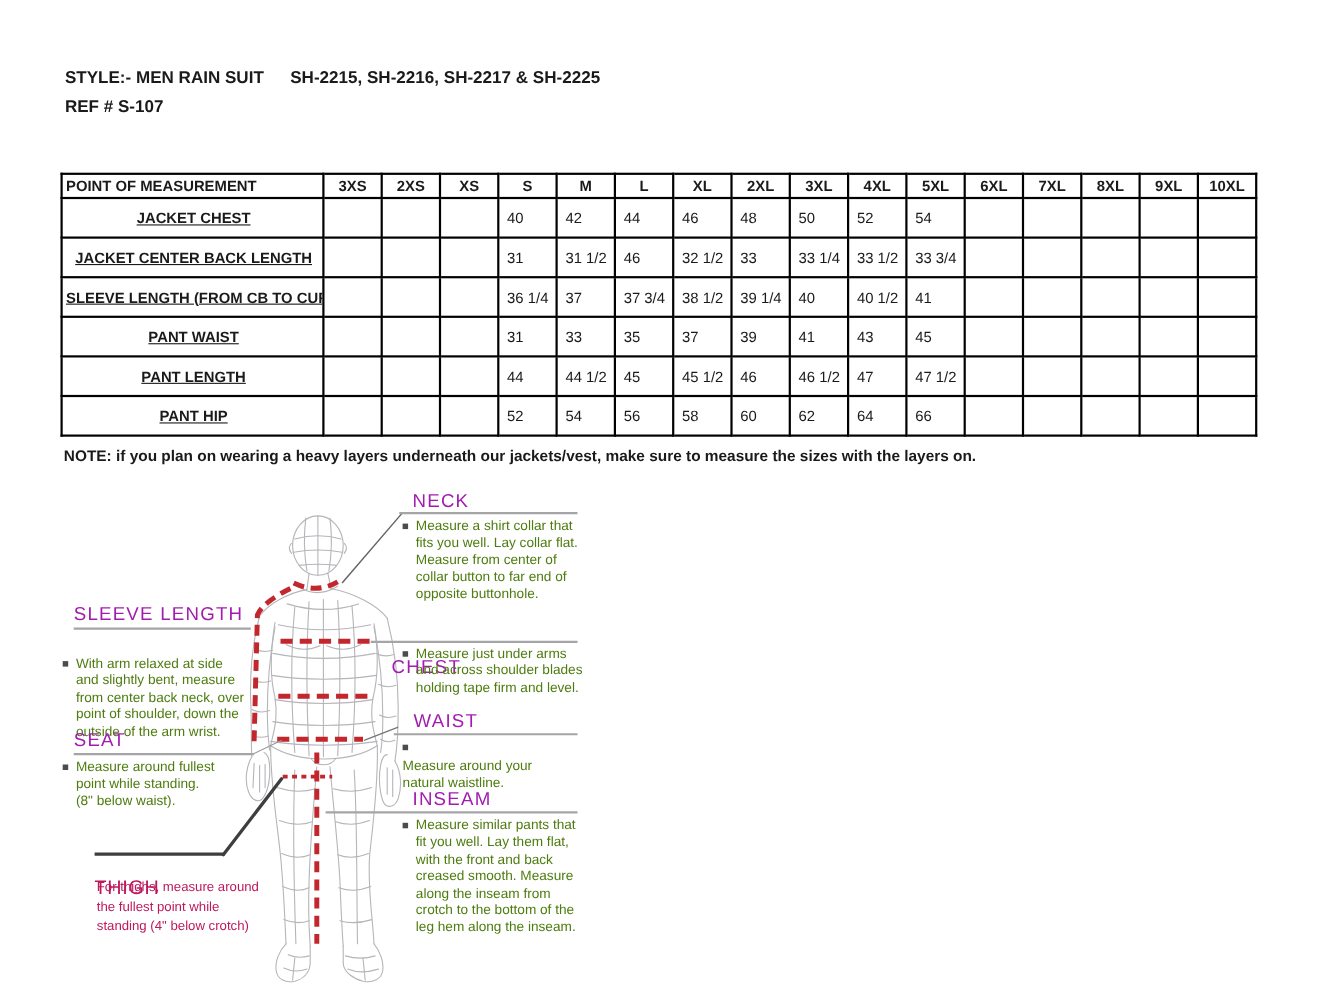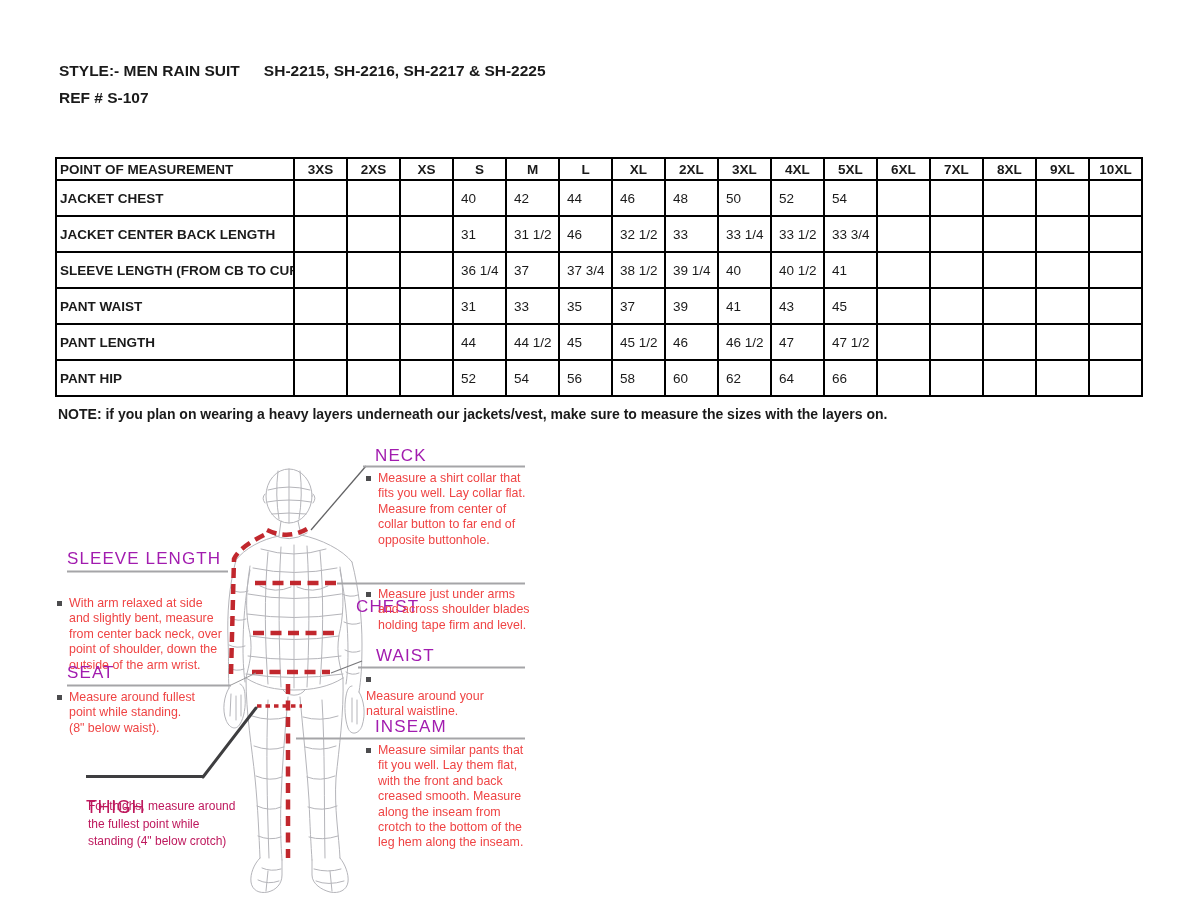--- a/index.html
+++ b/index.html
@@ -8,32 +8,32 @@
   
   .doc-title{position:absolute;left:59px;top:62px;font-size:15.5px;font-weight:bold;white-space:nowrap;}
   .doc-title .codes{margin-left:24px;}
   .doc-ref{position:absolute;left:59px;top:89px;font-size:15.5px;font-weight:bold;}
   
   table.size-chart{position:absolute;left:55px;top:157px;width:1088px;border-collapse:collapse;
         table-layout:fixed;font-size:13.5px;}
   .size-chart th,.size-chart td{border:2px solid #000;overflow:hidden;white-space:nowrap;}
   .size-chart thead th{height:20px;font-weight:bold;text-align:center;padding:0;}
   .size-chart thead th.c-label{text-align:left;padding-left:3px;}
-  .size-chart tbody th.c-label{font-weight:bold;text-align:left;padding-left:3px;height:32px;}
+  .size-chart tbody th.c-label{font-weight:bold;text-align:center;padding-left:3px;height:32px;text-decoration:underline;}
   .size-chart th.c-label{width:233px;}
   .size-chart tbody td{font-weight:normal;text-align:left;padding-left:7px;height:32px;vertical-align:middle;}
   
   .note-line{position:absolute;left:58px;top:406px;font-size:14px;font-weight:bold;white-space:nowrap;}
   
   #diagram-svg{position:absolute;left:0;top:0;pointer-events:none;}
   .dg-head{position:absolute;font-size:17px;letter-spacing:1.1px;color:#a21caf;white-space:nowrap;}
   .dg-head.dark{color:#be185d;font-size:18px;letter-spacing:0.6px;margin-top:43px;}
   .dg-body{position:absolute;display:flex;gap:7px;}
   .dg-body .bullet{flex:0 0 auto;width:5px;height:5px;background:#4c4c4e;margin-top:5px;}
-  .dg-body p{margin:0;font-size:12.4px;line-height:15.4px;color:#ef4444;white-space:pre-line;}
+  .dg-body p{margin:0;font-size:12.4px;line-height:15.4px;color:#4d7c0f;white-space:pre-line;}
   .dg-body.dark p{font-size:12px;line-height:17.5px;color:#be185d;margin-top:15px;}
   
   .h-neck{left:375px;top:446px;}   .b-neck{left:366px;top:471px;width:170px;}
   .h-chest{left:356px;top:561px;margin-top:36px;}  .b-chest{left:366px;top:587px;width:180px;}
   .h-waist{left:376px;top:646px;}  .b-waist{left:366px;top:672px;width:170px;flex-direction:column;}
   .h-inseam{left:375px;top:717px;} .b-inseam{left:366px;top:743px;width:180px;}
   .h-sleeve{left:67px;top:549px;}  .b-sleeve{left:57px;top:596px;width:185px;}
   .h-seat{left:67px;top:663px;}    .b-seat{left:57px;top:690px;width:170px;}
   .h-thigh{left:86px;top:754px;}   .b-thigh{left:88px;top:783px;width:185px;}
 </style>

